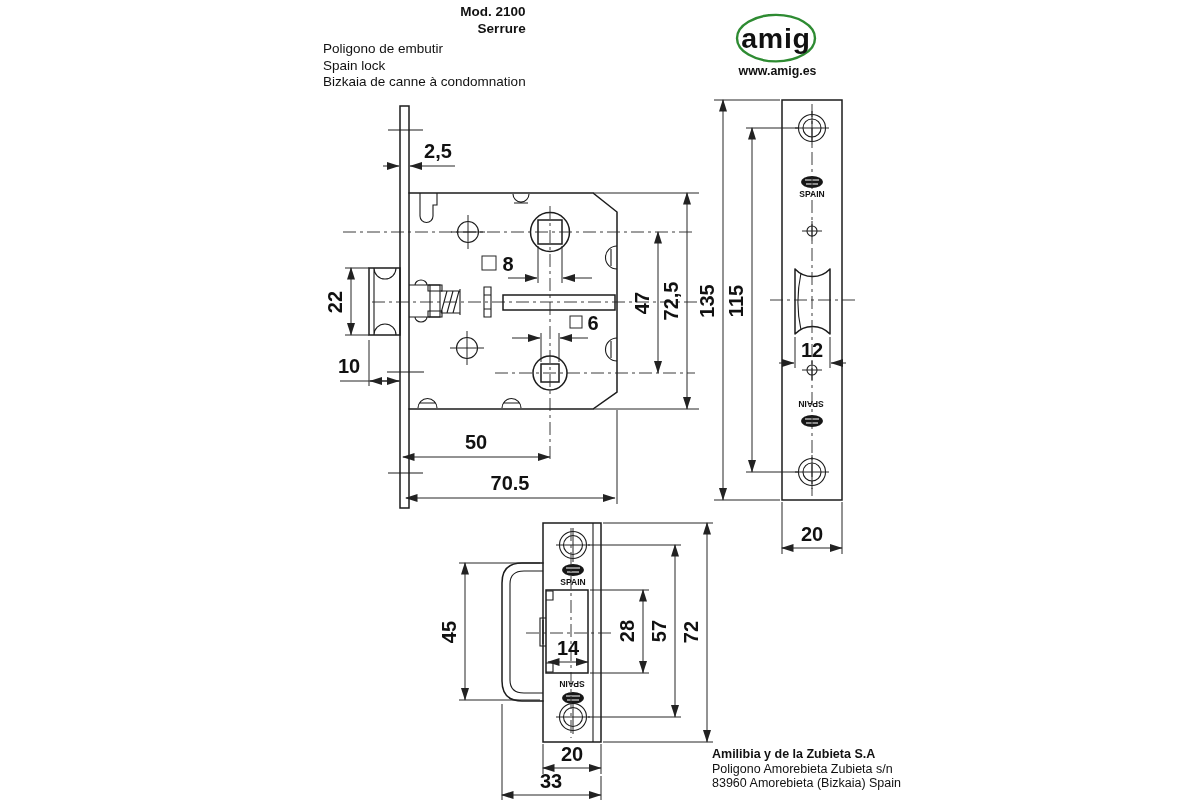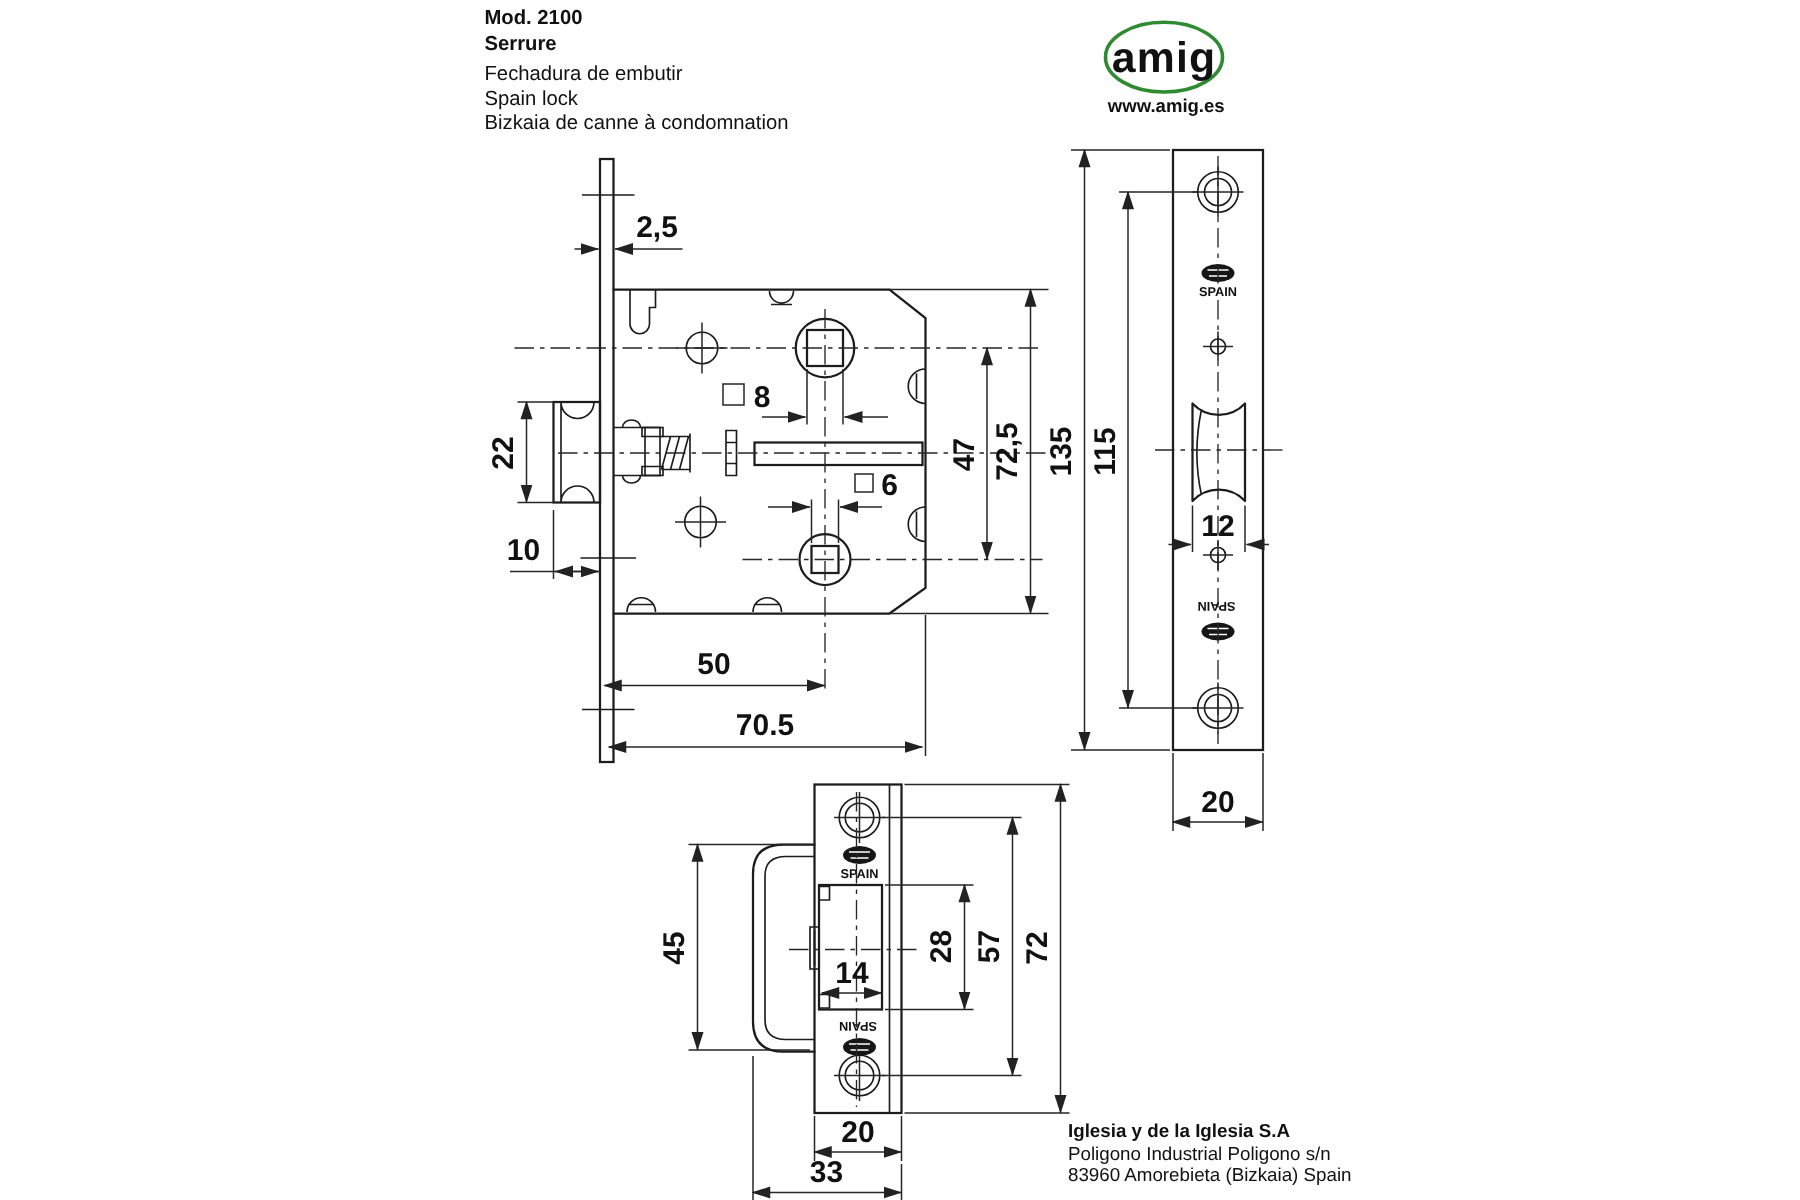--- a/index.html
+++ b/index.html
@@ -1,19 +1,19 @@
 <!DOCTYPE html>
 <html><head>
 <meta charset="utf-8">
 <style>
   html,body{margin:0;padding:0;background:#fff;}
   .page{position:relative;width:1200px;height:800px;background:#fff;overflow:hidden;
         font-family:"Liberation Sans",sans-serif;color:#111;}
   .hdr{position:absolute;left:323px;top:4px;line-height:16.5px;font-size:13.5px;}
-  .hdr .b{font-weight:bold;}
+  .hdr .b{font-weight:bold;text-align:right;}
   .hdr .gap{height:4px;}
   .brand{position:absolute;left:740px;top:2px;width:120px;text-align:center;}
   .ftr{position:absolute;left:712px;top:747px;font-size:12.5px;line-height:14.5px;}
   .ftr .b{font-weight:bold;}
   svg{position:absolute;left:0;top:0;}
   svg text{font-family:"Liberation Sans",sans-serif;fill:#111;}
   .dim{font-size:20px;font-weight:bold;}
   .spain{font-size:8.5px;font-weight:bold;}
   .ol{stroke:#1c1c1c;stroke-width:1.5;fill:none;stroke-linecap:round;}
   .il{stroke:#1c1c1c;stroke-width:1.1;fill:none;}
@@ -27,21 +27,21 @@
 </style>
 </head>
 <body>
 
 <div class="page">
 
   <div class="hdr">
     <div class="b">Mod. 2100</div>
     <div class="b">Serrure</div>
     <div class="gap"></div>
-    <div>Fechadura de embutir</div>
+    <div>Poligono de embutir</div>
     <div>Spain lock</div>
     <div>Bizkaia de canne à condomnation</div>
   </div>
 
   <svg class="brand" width="160" height="95" viewBox="0 0 160 95" style="left:716px;top:0px;">
     <ellipse class="logo-oval" cx="80" cy="35" rx="52" ry="31" stroke="#2e8b32"></ellipse>
     <text class="logo-word" x="80" y="48" text-anchor="middle" fill="#2e8b32">amig</text>
     <text class="logo-url" x="82" y="84" text-anchor="middle" fill="#2e8b32">www.amig.es</text>
   </svg>
 
@@ -255,18 +255,18 @@
         <text class="dim" x="572" y="761" text-anchor="middle">20</text>
 
         <path class="dl" d="M502,704 V801 M601,776 V801"></path>
         <path class="dl" d="M502,795 L601,795" marker-start="url(#as)" marker-end="url(#ae)"></path>
         <text class="dim" x="551" y="788" text-anchor="middle">33</text>
       </g>
     </g>
   </svg>
 
   <div class="ftr">
-    <div class="b">Iglesia y de la Iglesia S.A</div>
-    <div>Poligono Industrial Poligono s/n</div>
+    <div class="b">Amilibia y de la Zubieta S.A</div>
+    <div>Poligono Amorebieta Zubieta s/n</div>
     <div>83960 Amorebieta (Bizkaia) Spain</div>
   </div>
 
 </div>
 
 </body></html>

